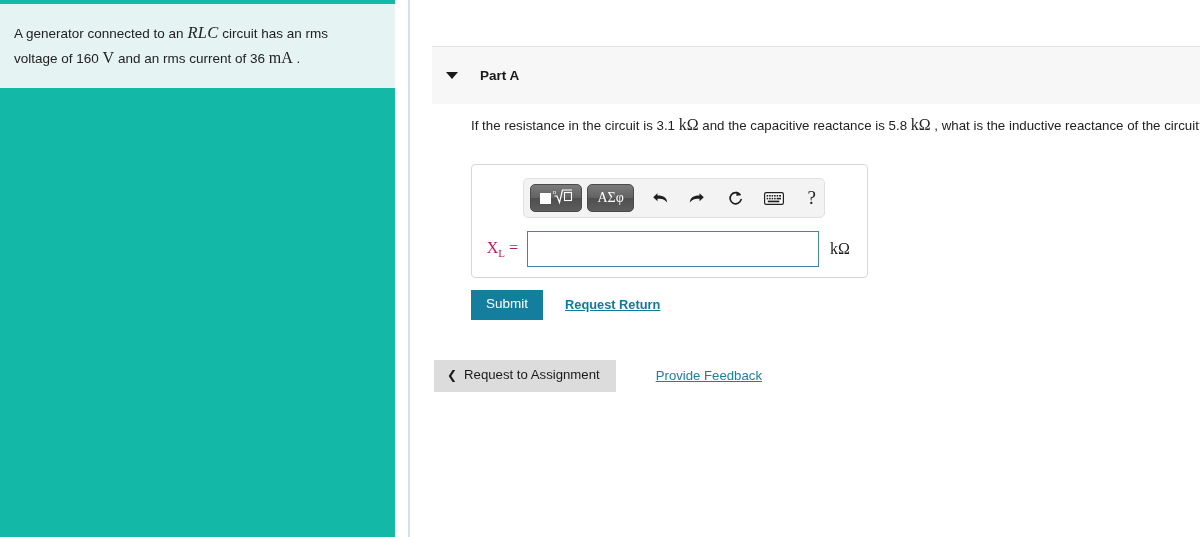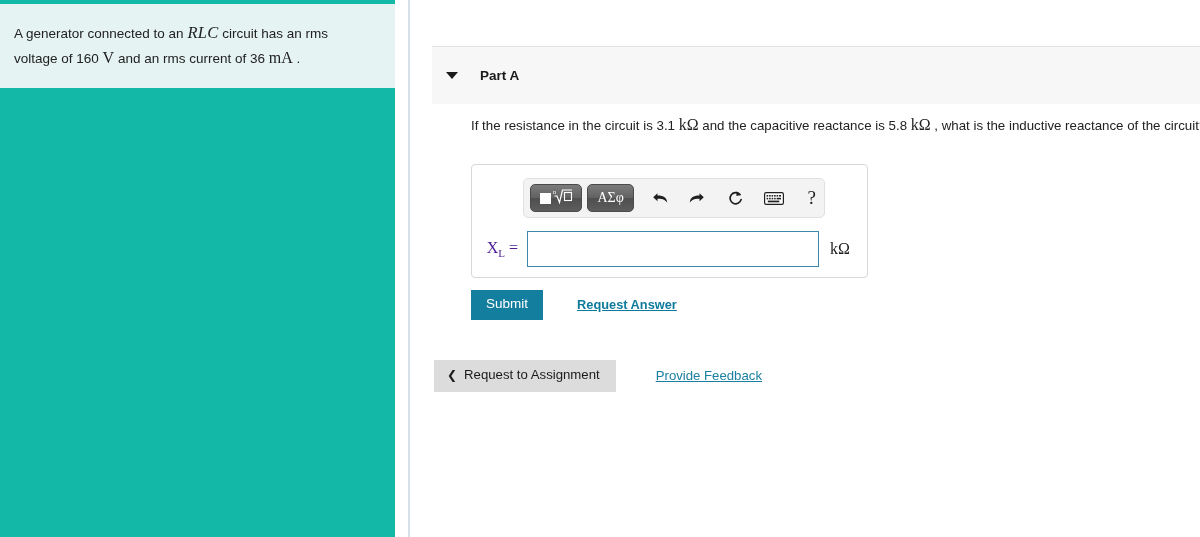--- a/index.html
+++ b/index.html
@@ -206,21 +206,21 @@
     display: flex;
     align-items: center;
   }
   #answer-label {
     width: 55px;
     text-align: right;
     padding-right: 9px;
     box-sizing: border-box;
     font-family: "Liberation Serif", serif;
     font-size: 16px;
-    color: #4c1d95;
+    color: #be185d;
   }
   #answer-label sub {
     font-size: 11px;
   }
   #answer-input {
     width: 292px;
     height: 36px;
     box-sizing: border-box;
     border: 1px solid #3b89a8;
     background: #ffffff;
@@ -237,21 +237,20 @@
     color: #1a1a1a;
   }
 
   
   #submit-row {
     position: absolute;
     left: 39px;
     top: 290px;
     display: flex;
     align-items: center;
-    gap: 12px;
   }
   #submit-button {
     background: #137e9e;
     color: #ffffff;
     border: none;
     font-family: "Liberation Sans", sans-serif;
     font-size: 13.5px;
     padding: 7px 15px 8px 15px;
     cursor: pointer;
     line-height: 1.1;
@@ -381,21 +380,21 @@
 
     <div id="answer-row">
       <div id="answer-label"><span>X</span><sub>L</sub><span> =</span></div>
       <input id="answer-input" type="text" placeholder="" style="">
       <div id="answer-unit">kΩ</div>
     </div>
   </div>
 
   <div id="submit-row">
     <button id="submit-button">Submit</button>
-    <a id="request-answer-link">Request Answer</a>
+    <a id="request-answer-link">Request Return</a>
   </div>
 
   <div id="footer-row">
     <button id="return-button">
       <span id="return-chevron">❮</span>
       <span>Request to Assignment</span>
     </button>
     <a id="provide-feedback-link">Provide Feedback</a>
   </div>
 

